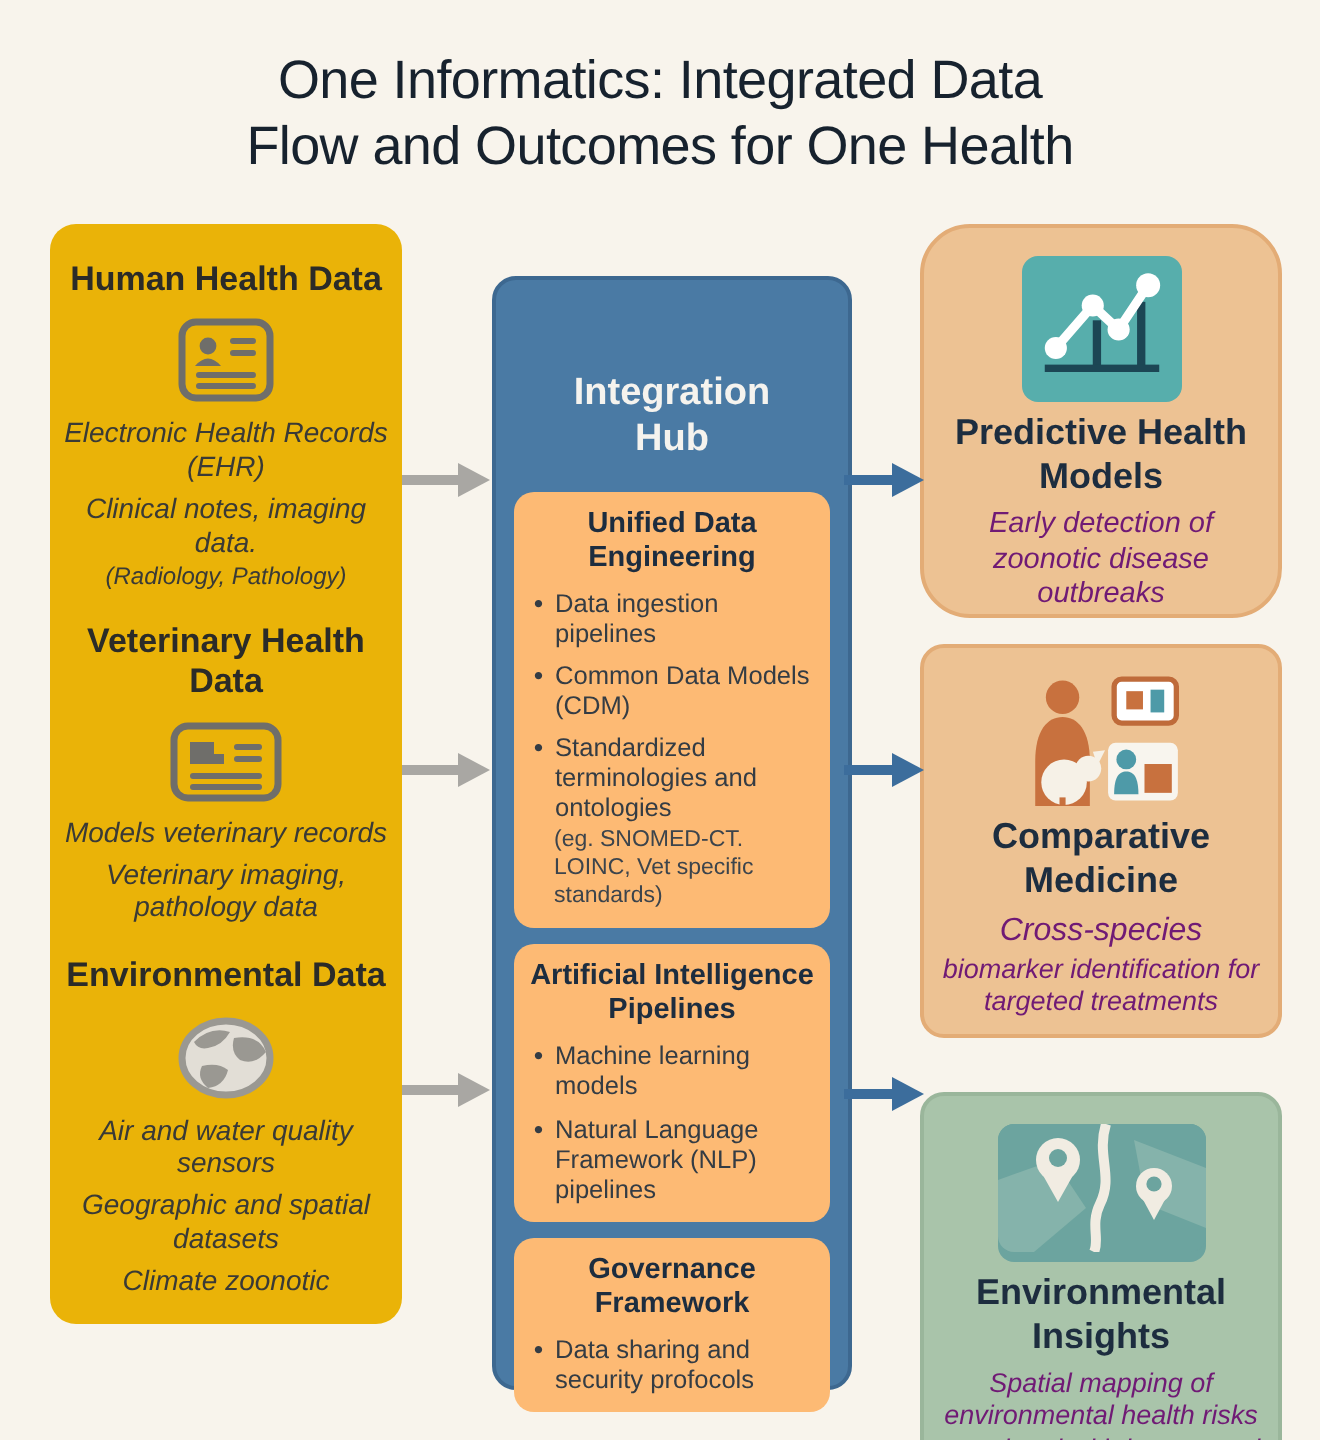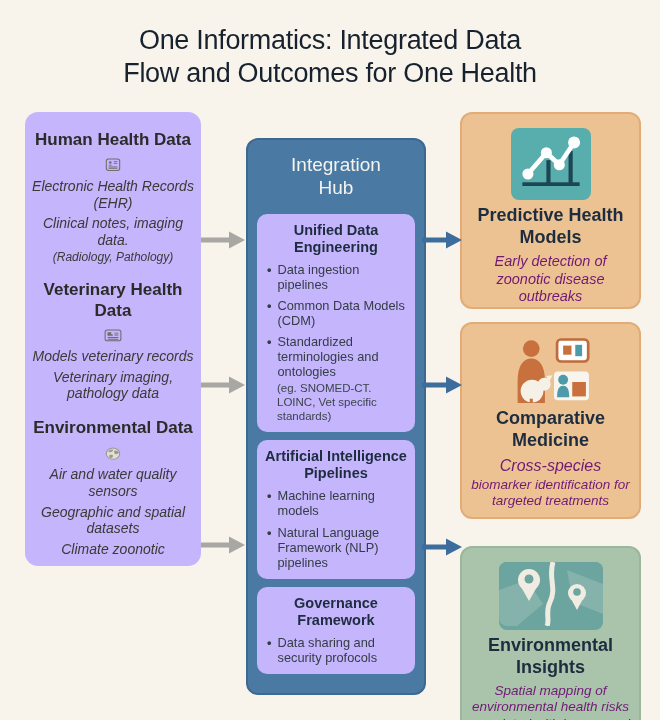--- a/index.html
+++ b/index.html
@@ -10,59 +10,59 @@
     font-family:"Liberation Sans","DejaVu Sans",sans-serif;
     color:#3b3b38; overflow:hidden;
   }
   .title {
     position:absolute; left:0; top:24px; width:660px;
     text-align:center; font-size:27px; font-weight:normal;
     color:#17222e; line-height:1.22; letter-spacing:-0.3px;
   }
   
   .src-panel {
-    position:absolute; left:25px; top:112px; width:176px; height:454px;
-    background:#c4b5fd; border-radius:13px;
+    position:absolute; left:25px; top:112px; width:176px; height:550px;
+    background:#eab308; border-radius:13px;
     display:flex; flex-direction:column; align-items:center;
     padding:12px 6px 8px; gap:4px; text-align:center;
   }
   .src-panel h2 { font-size:17px; font-weight:bold; color:#2b2b28; line-height:1.2; margin-top:6px; }
   .src-panel p  { font-size:14px; line-height:1.2; color:#3a3a36;font-style:italic; }
   .src-panel p.small { font-size:12px; }
   .src-icon { display:block; margin:4px 0 2px; }
   
   .hub {
     position:absolute; left:246px; top:138px; width:180px; height:557px;
     background:#4a7aa4; border:2px solid #3d6890; border-radius:12px;
     display:flex; flex-direction:column; padding:10px 9px 9px; gap:8px;
   }
   .hub-title {
-    color:#f5f3ee; font-size:19px; font-weight:normal; text-align:center;
-    line-height:1.2; padding:4px 20px 6px;
+    color:#f5f3ee; font-size:19px; font-weight:bold; text-align:center;
+    line-height:1.2; padding:4px 20px 6px;margin-top:32px;
   }
   .hub-box {
-    background:#c4b5fd; border-radius:10px; padding:8px 8px 9px;
+    background:#fdba74; border-radius:10px; padding:8px 8px 9px;
     display:flex; flex-direction:column; gap:6px;
   }
   .hub-box h3 {
     font-size:14.5px; font-weight:bold; color:#1d2d3f;
     text-align:center; line-height:1.18;
   }
   .bullet { display:flex; gap:6px; font-size:12.8px; line-height:1.18; color:#343c44; padding-left:2px; }
   .bullet::before { content:"•"; font-weight:bold; color:#343c44; }
   .hub-note { font-size:11.5px; line-height:1.18; color:#3c444c; padding-left:12px; margin-top:-3px; }
   
   .outcome {
     position:absolute; left:460px; width:181px; border-radius:12px;
     display:flex; flex-direction:column; align-items:center;
     text-align:center; padding:14px 8px 8px; gap:5px;
   }
   .outcome.orange { background:#edc293; border:2px solid #e3ac76; }
   .outcome.green  { background:#a9c4aa; border:2px solid #9ab69b; }
-  .o1 { top:112px; height:197px; }
+  .o1 { top:112px; height:197px;border-radius:25px; }
   .o2 { top:322px; height:197px; }
   .o3 { top:546px; height:187px; }
   .outcome h2 { font-size:18px; font-weight:bold; color:#1d2d3f; line-height:1.2; }
   .outcome p  { font-size:14.5px; line-height:1.2; color:#701a75;font-style:italic; }
   .outcome p.emph { font-size:16px; }
   .outcome p.tight { font-size:13.5px; }
   .tile { border-radius:8px; }
   .chart-tile { background:#57aeac; padding:4px; }
   .map-tile   { background:#6ca49f; }
   

